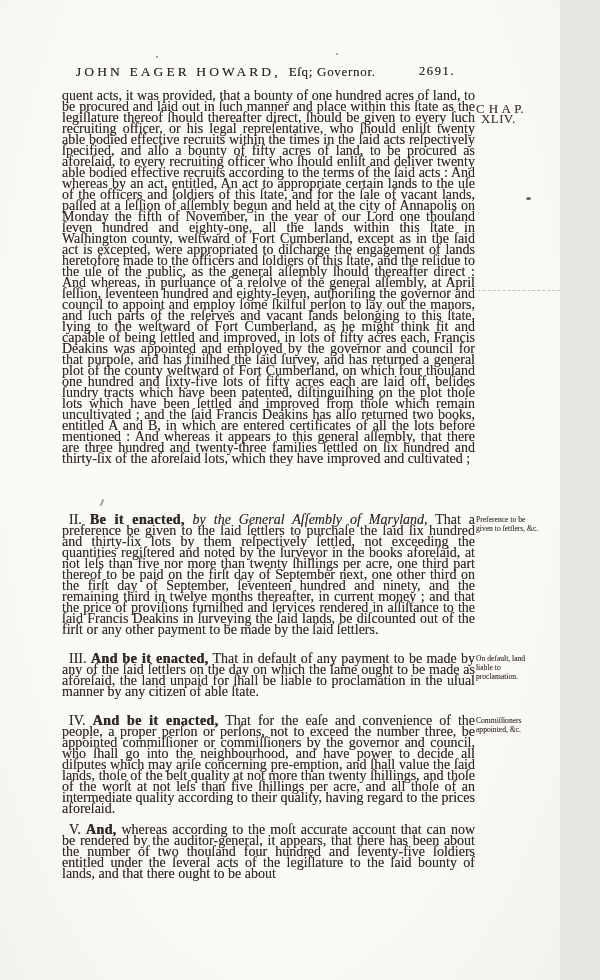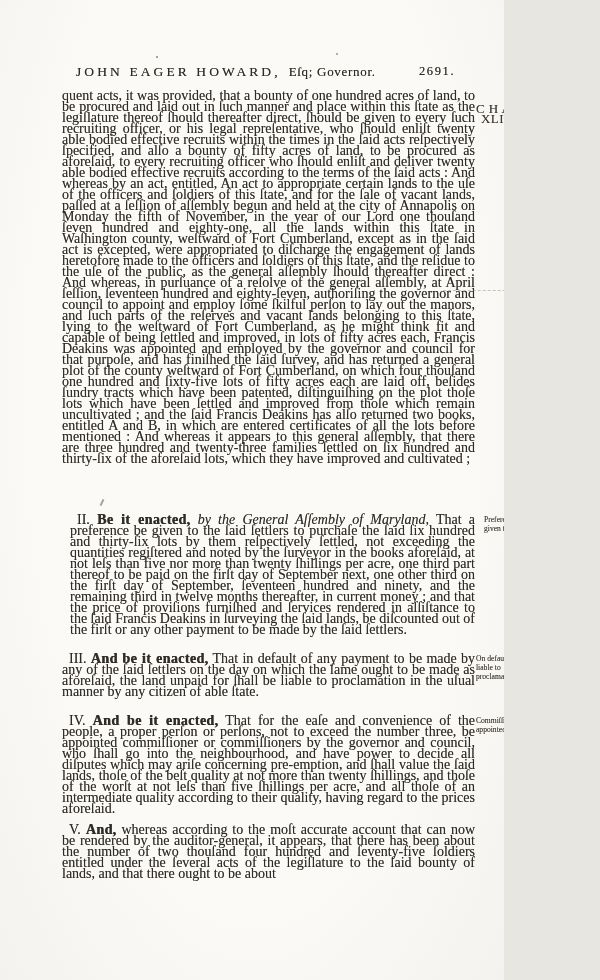--- a/index.html
+++ b/index.html
@@ -1,36 +1,36 @@
 <!DOCTYPE html>
 <html><head>
 <meta charset="utf-8">
 <style>
   html,body { margin:0; padding:0; background:#e8e6e1; }
   .page {
-    position:relative; width:504px; height:980px;
+    position:relative; width:560px; height:980px;
     background:#f9f8f5;
     background-image: radial-gradient(ellipse at 50% 40%, #fbfaf7 60%, #f4f2ee 100%);
     overflow:hidden;
     font-family:"Liberation Serif","DejaVu Serif",serif;
     color:#2f2b26;
   }
 
   
   .header-title { position:absolute; top:62px; left:76px; white-space:nowrap;
     text-shadow:0 0 0.5px rgba(45,40,34,0.6); }
   .gov-name { font-size:13.5px; letter-spacing:3.1px; }
   .gov-suffix { font-size:13px; letter-spacing:0.7px; margin-left:4px; }
   .header-year { position:absolute; top:64px; left:419px; font-size:12.5px;
     letter-spacing:1.6px; text-shadow:0 0 0.5px rgba(45,40,34,0.6); }
 
   
   .content { position:absolute; top:90px; left:62px; width:413px; }
   .section { position:relative; }
-  .s2 { margin-top:50px;margin-left:8px; }
+  .s2 { margin-top:50px; }
   .s3 { margin-top:18px; }
   .s4 { margin-top:18px; }
   .s5 { margin-top:10px; }
   .body-text {
     font-size:14px; line-height:11px; text-align:justify;
     color:#2f2b26; text-shadow:0 0 0.4px rgba(47,43,38,0.5);
   }
   .sec-indent { text-indent:7px; }
   .blackletter { font-weight:bold; letter-spacing:0.4px;
     text-shadow:0.45px 0 0 rgba(40,35,28,0.85); }

